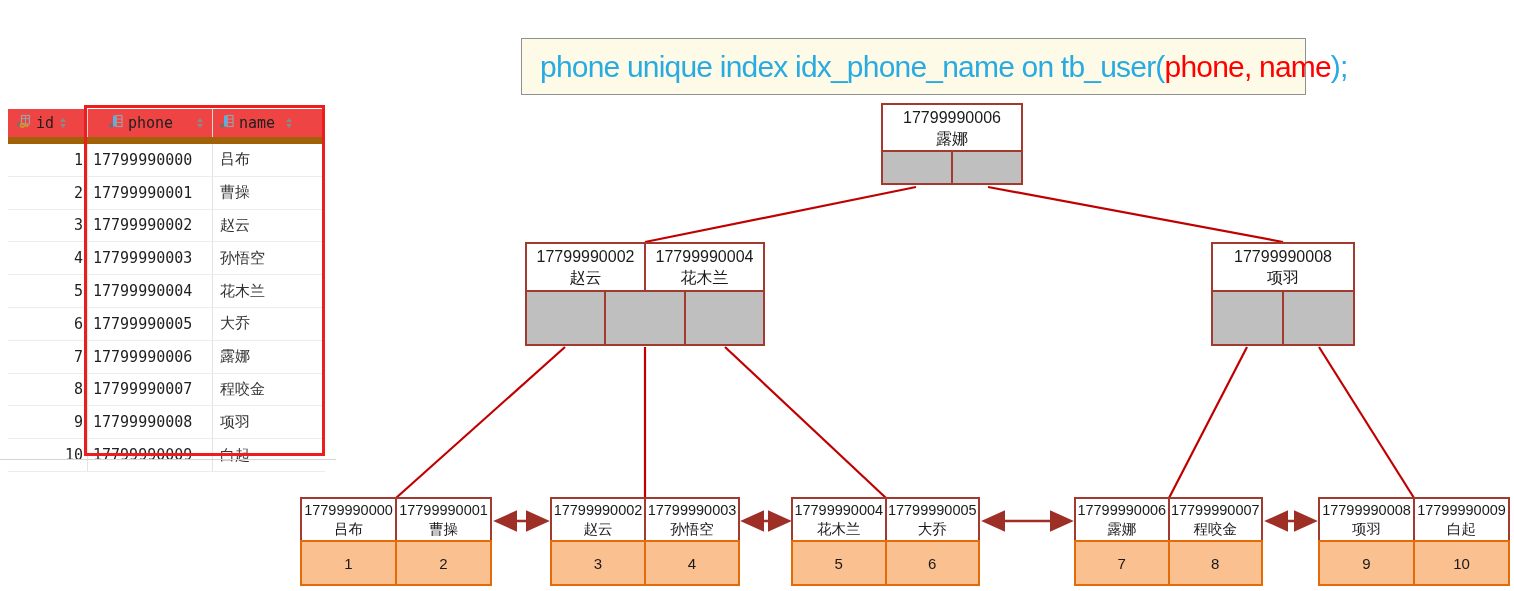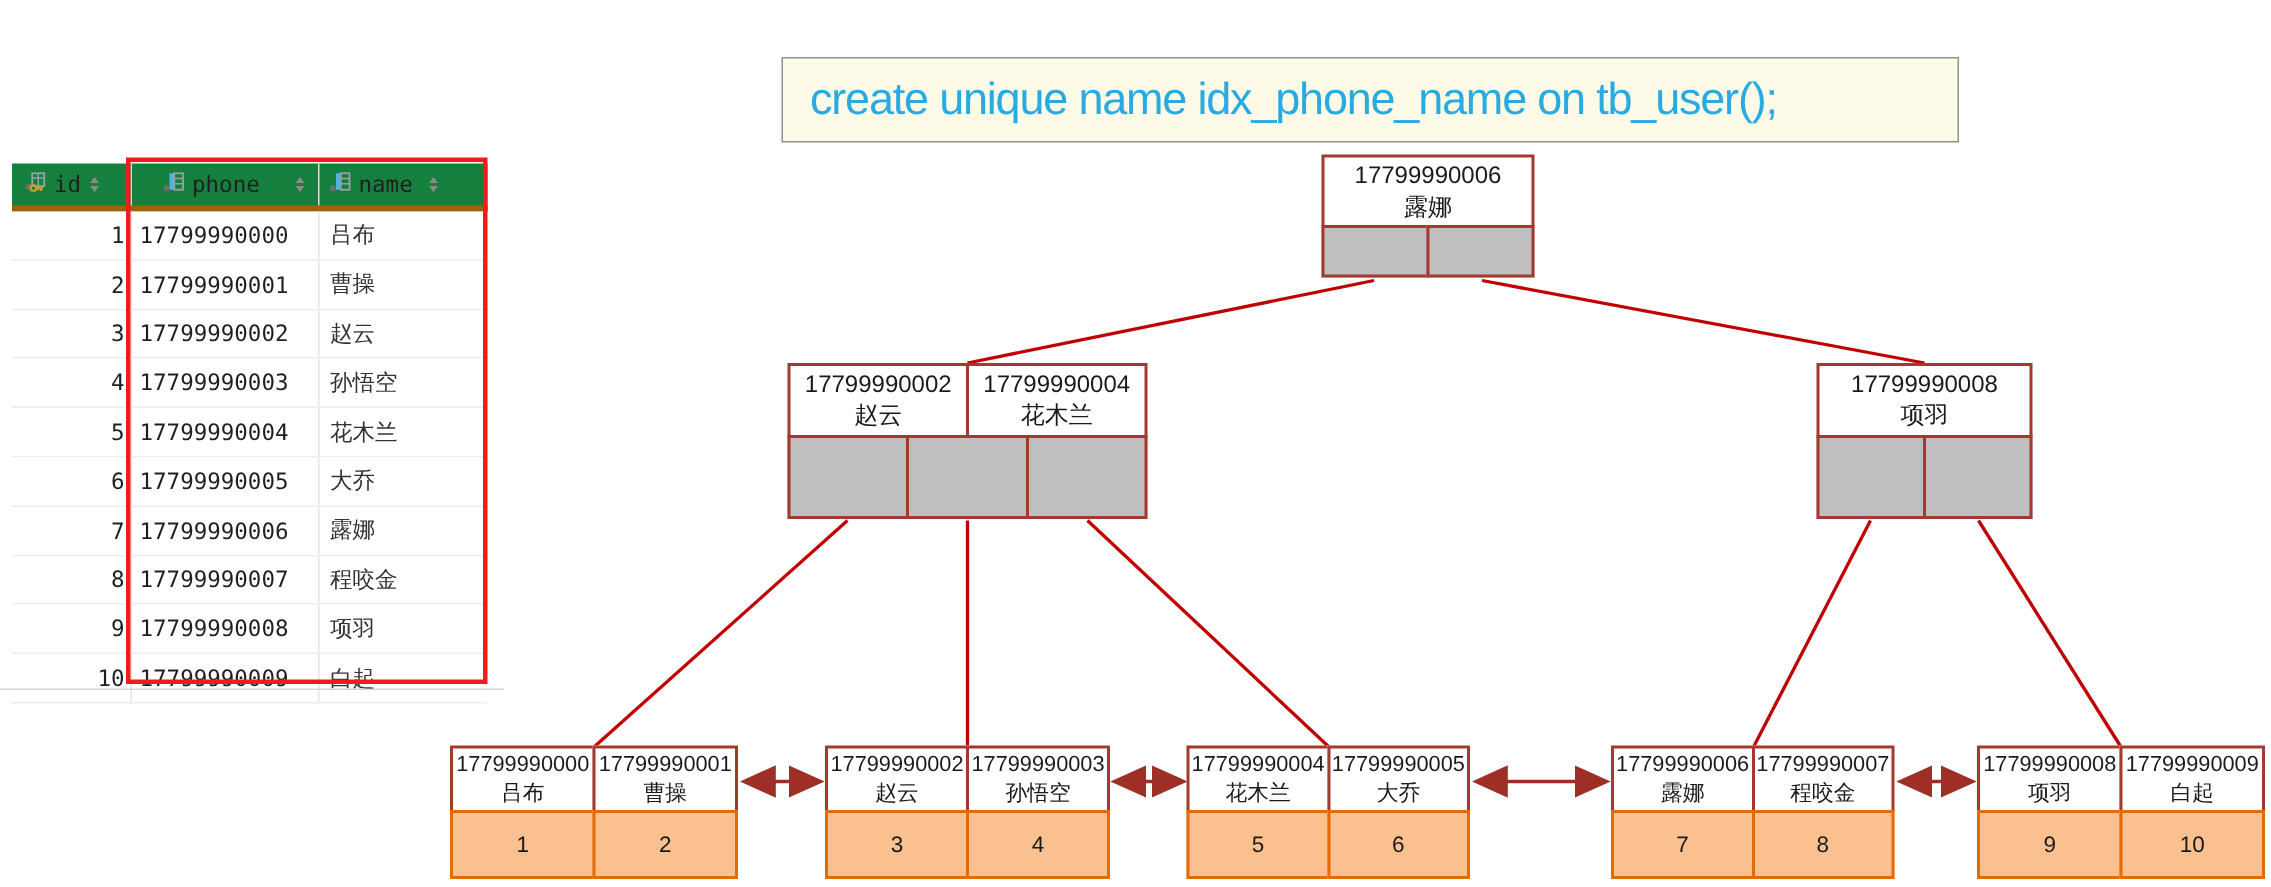--- a/index.html
+++ b/index.html
@@ -1,21 +1,21 @@
 <!DOCTYPE html>
 <html style="--sql-cyan: #29ABE2; --sql-red: #FF0000; --sql-box-bg: #FDFBE7; --sql-box-border: #909090; --node-border: #A33A30; --edge-red: #C00000; --arrow-red: #9E2F27; --pointer-gray: #BFBFBF; --leaf-id-fill: #FAC08F; --leaf-id-border: #E36C09; --highlight-box: #EE1C1C;"><head>
 <meta charset="utf-8">
 <style>
   html,body{margin:0;padding:0;background:#fff;}
   .stage{position:relative;width:1514px;height:591px;background:#fff;overflow:hidden;
          font-family:"Liberation Sans",sans-serif;}
 
   
   .dg-table{position:absolute;left:8px;top:109px;width:317px;}
-  .dg-header{display:flex;height:28px;background:#15803d;border-bottom:4px solid #a16207;}
+  .dg-header{display:flex;height:28px;background:#ef4444;border-bottom:7px solid #a16207;}
   .dg-hcell{display:flex;align-items:center;box-sizing:border-box;
             font-family:"DejaVu Sans Mono",monospace;font-size:15px;color:#1f1f1f;}
   .dg-hcell .lbl{margin-left:4px;}
   .col-id{width:80px;border-right:1px solid #dcdcdc;padding-left:8px;}
   .col-phone{width:125px;border-right:1px solid #dcdcdc;padding-left:20px;}
   .col-name{width:112px;padding-left:6px;text-align:center;}
   .sort{display:flex;flex-direction:column;gap:2px;margin-left:6px;}
   .col-phone .sort{margin-left:auto;margin-right:9px;}
   .col-name .sort{margin-left:11px;}
   .tri{width:0;height:0;border-left:3.5px solid transparent;border-right:3.5px solid transparent;}
@@ -176,21 +176,21 @@
     <div class="dg-row">
       <div class="dg-cell c-id">10</div>
       <div class="dg-cell c-phone">17799990009</div>
       <div class="dg-cell c-name">白起</div>
     </div>
   </div>
   <div class="table-bottom-line"></div>
   <div class="highlight-rect"></div>
 
   <div class="sql-box">
-    <span class="sql-cyan">create unique name idx_phone_name on tb_user(</span><span class="sql-cyan">);</span>
+    <span class="sql-cyan">phone unique index idx_phone_name on tb_user(</span><span class="sql-red">phone, name</span><span class="sql-cyan">);</span>
   </div>
 
   <svg class="overlay" viewBox="0 0 1514 591">
     <defs>
       <marker id="ah" markerWidth="10" markerHeight="9" refX="8" refY="4.5" orient="auto-start-reverse">
         <path class="ah" d="M0,0 L10,4.5 L0,9 z"></path>
       </marker>
     </defs>
     <g>
       <line class="edge" x1="916" y1="187" x2="645" y2="242"></line>

